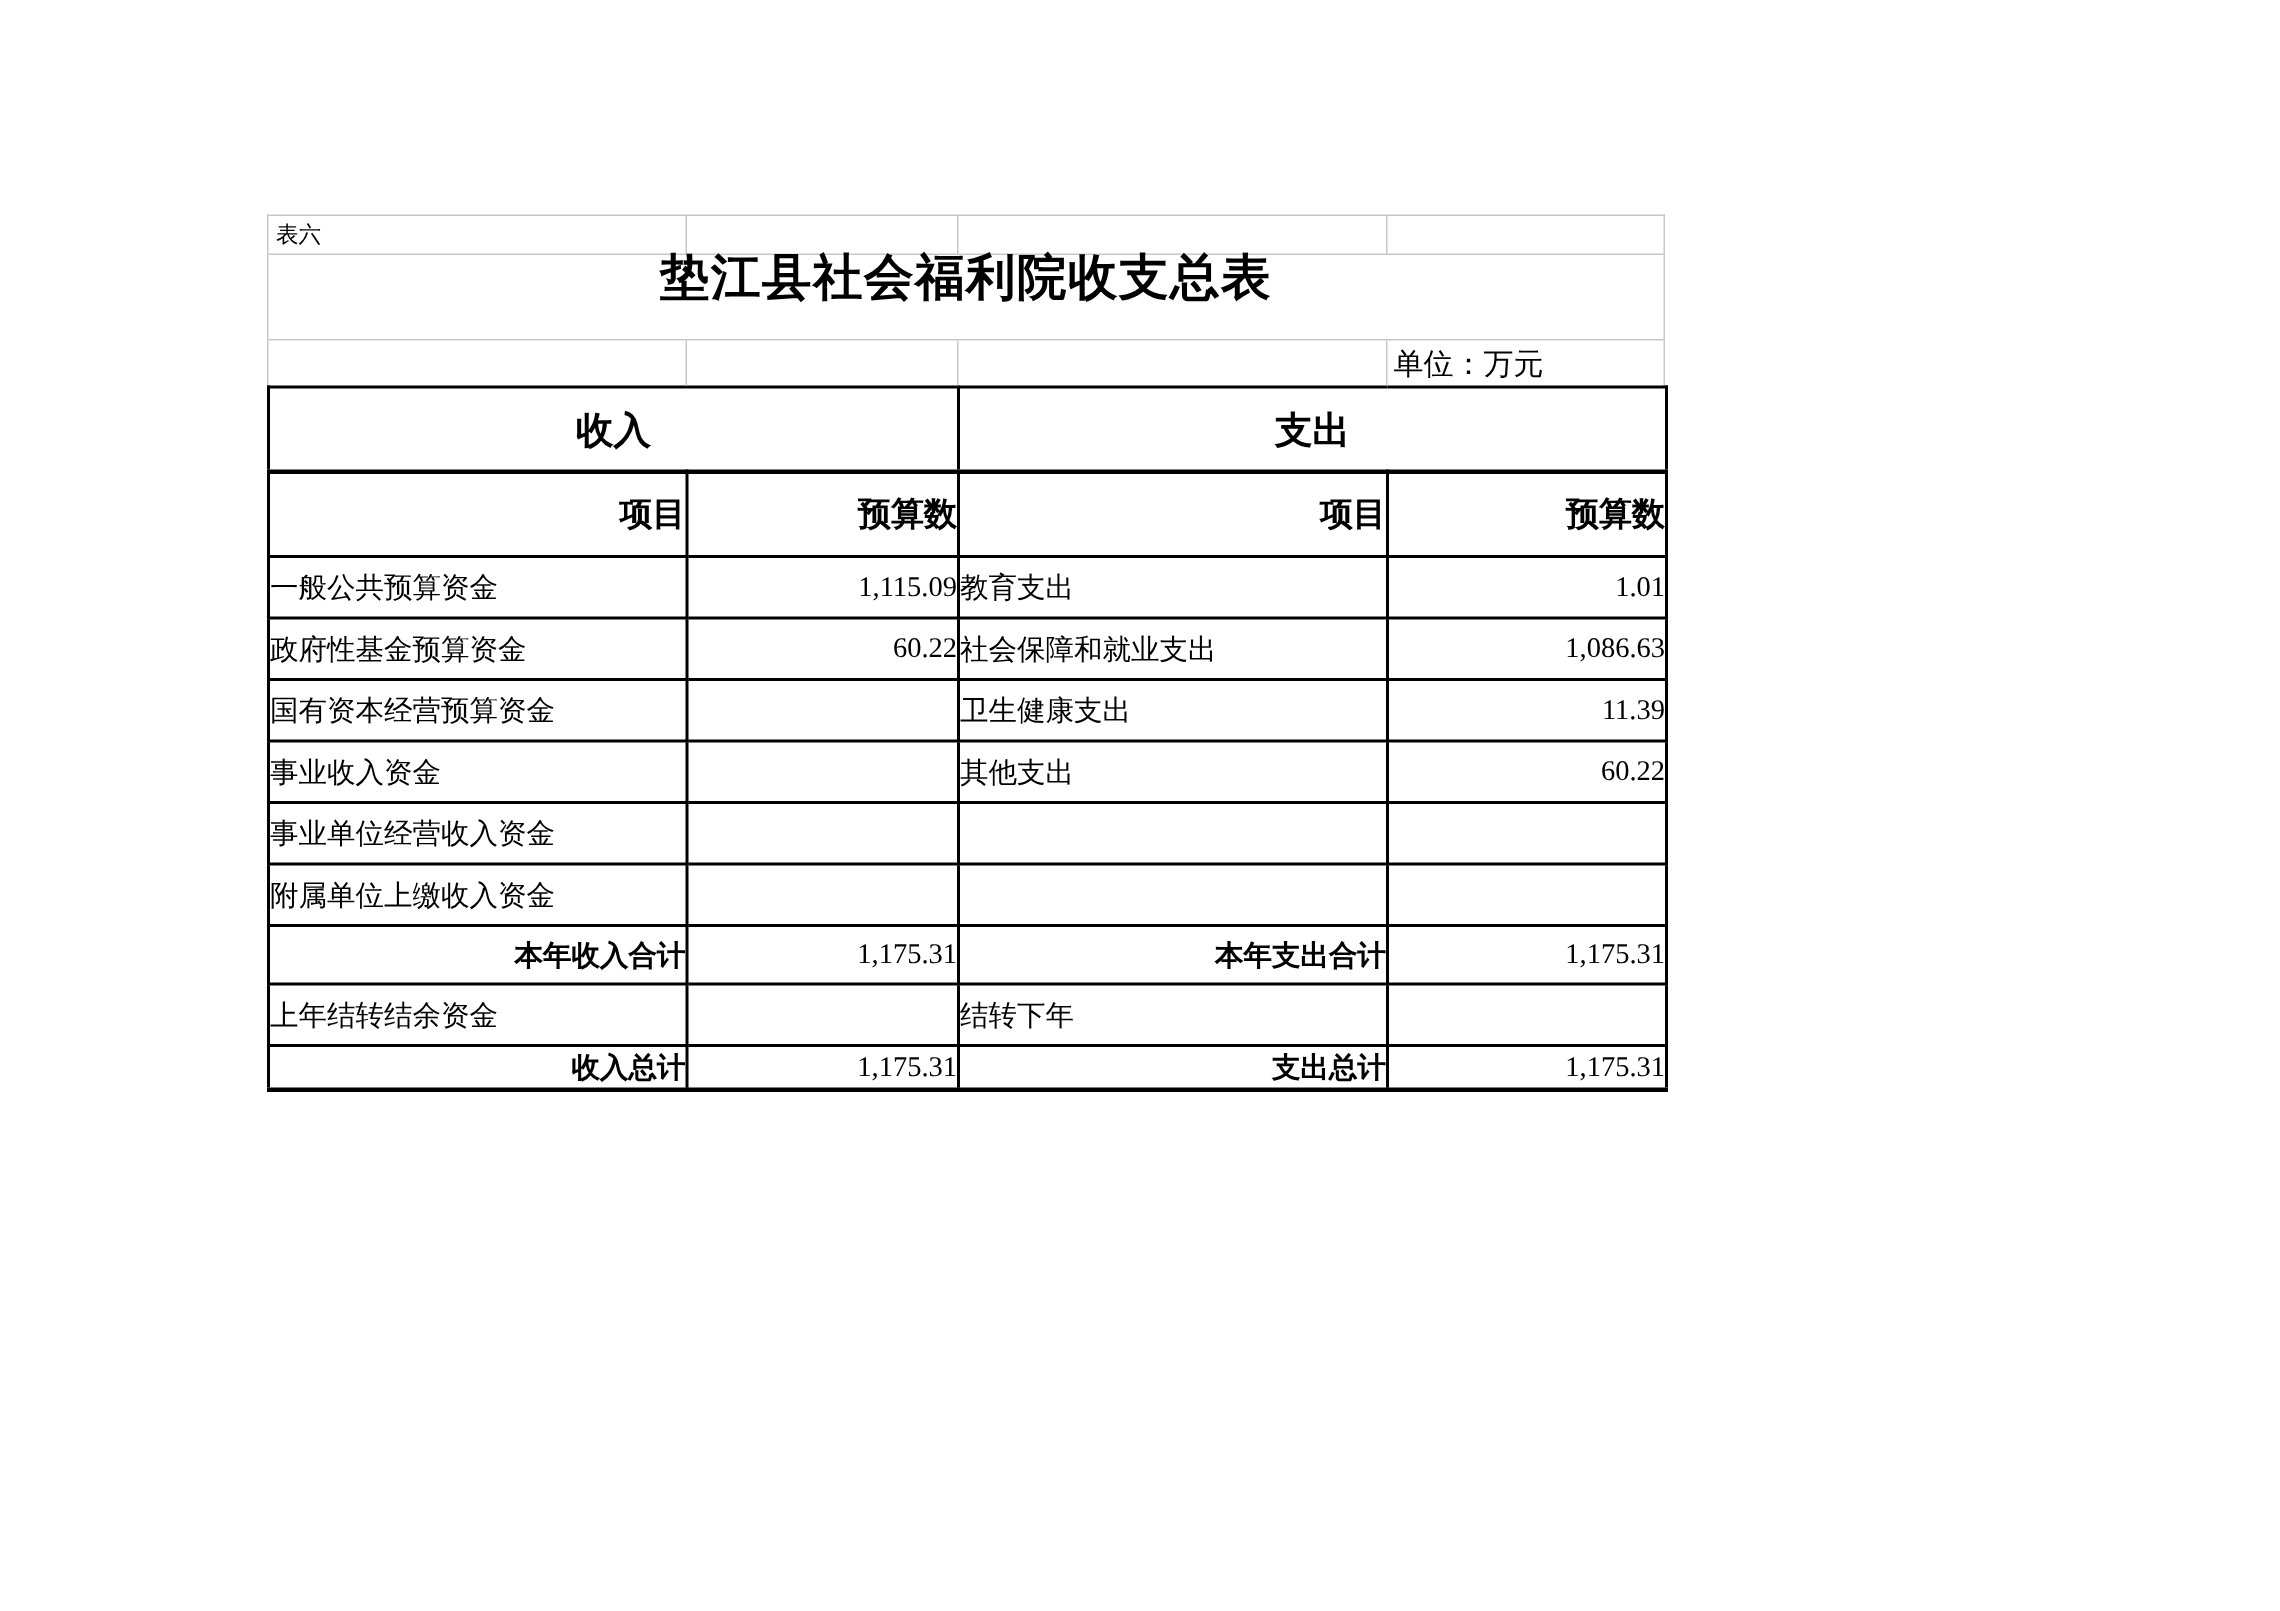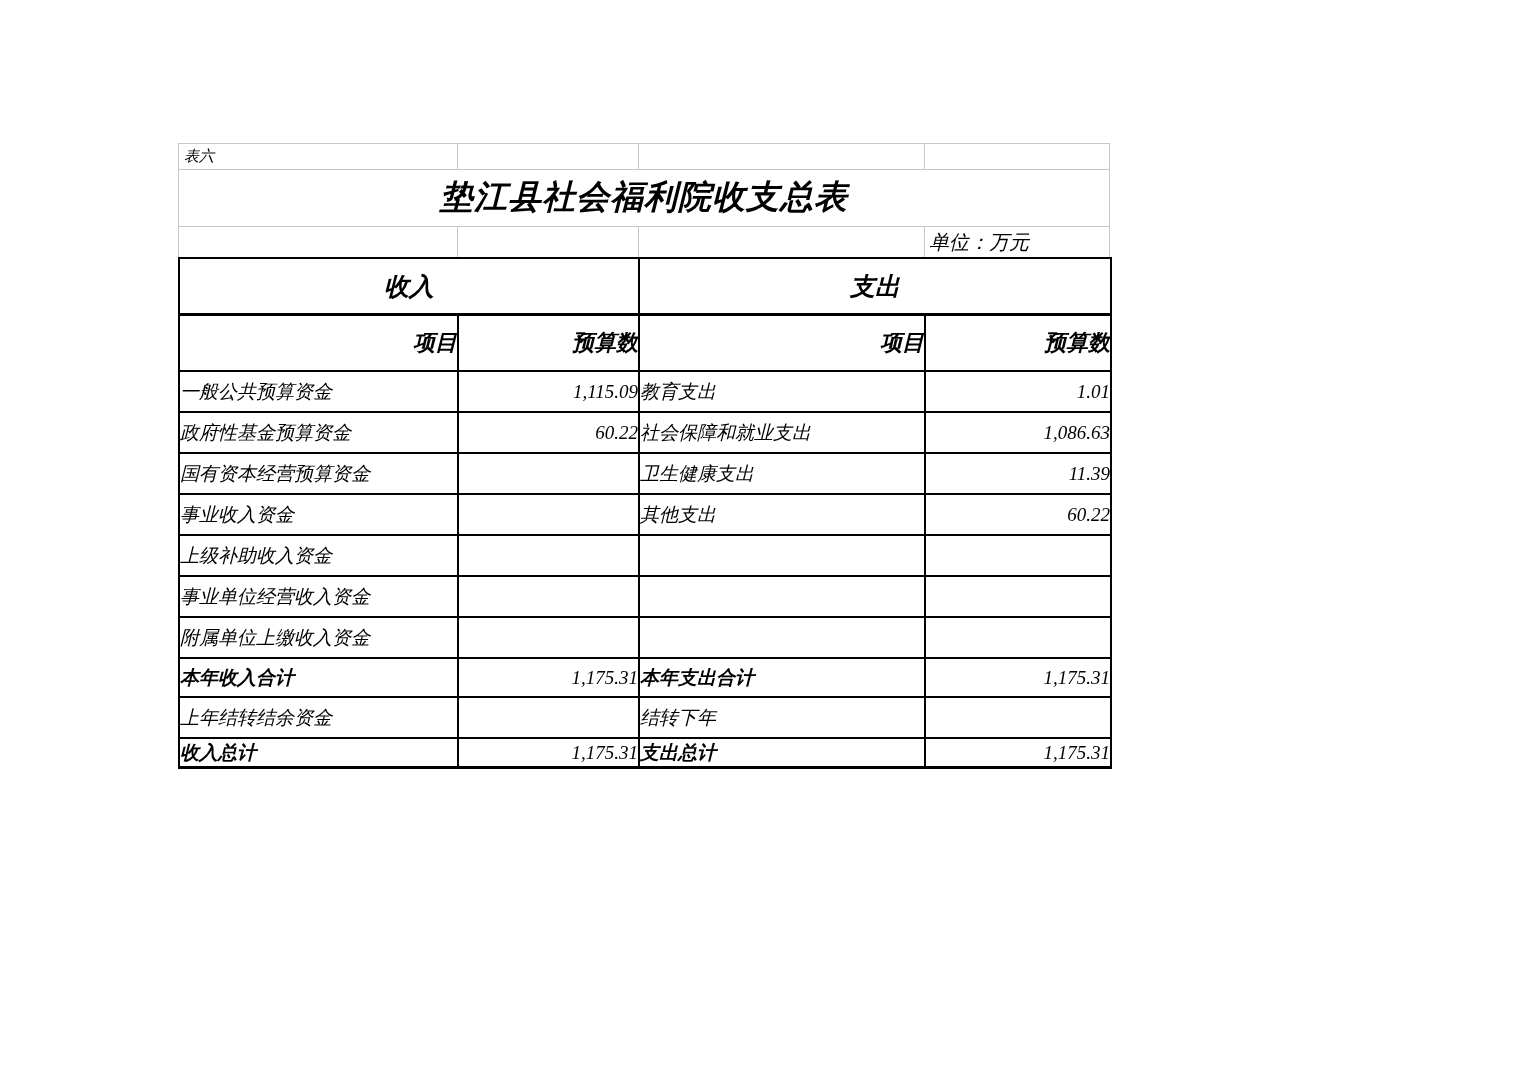--- a/index.html
+++ b/index.html
@@ -10,21 +10,20 @@
     height: 1074px;
     font-family: "Liberation Serif", "DejaVu Serif", serif;
     color: #000000;
     overflow: hidden;
   }
   .sheet {
     position: absolute;
     left: 178px;
     top: 143px;
     width: 1110px;
-    font-style: italic;
   }
 
   
   .meta {
     box-sizing: border-box;
     width: 932px;
     border: 1px solid #c7c7c7;
     border-bottom: none;
   }
   .meta-row {
@@ -39,21 +38,20 @@
     align-items: center;
   }
   .meta-cell:last-child { border-right: none; }
   .row-note .meta-cell { height: 26px; }
   .row-title { display: block; }
   .title-cell {
     box-sizing: border-box;
     height: 57px;
     border-bottom: 1px solid #c7c7c7;
     display: flex;
-    align-items: center;
     justify-content: center;
   }
   .row-unit .meta-cell { height: 30px; border-bottom: none; }
   .note-text {
     font-size: 15px;
     padding-left: 5px;
   }
   .title-text {
     font-size: 33px;
     font-weight: bold;
@@ -102,21 +100,21 @@
     font-family: "Liberation Sans", "DejaVu Sans", sans-serif;
     padding-left: 23px;
   }
   tr.r-data td { height: 39px; font-size: 19px; }
   tr.r-total td { height: 37px; font-size: 19px; }
   tr.r-carry td { height: 39px; font-size: 19px; }
   tr.r-grand td { height: 27px; font-size: 19px; }
   td.item { text-align: left;  padding-left: 6px;  padding-right: 4px; }
   td.num  { text-align: right; padding-right: 5px; padding-left: 4px; }
   td.label-center {
-    text-align: left;
+    text-align: right;
     font-weight: bold;
     font-family: "Liberation Sans", "DejaVu Sans", sans-serif;
     font-size: 20px;
   }
 </style>
 </head>
 <body>
 
 <div class="sheet">
 
@@ -181,26 +179,20 @@
         <td class="item">卫生健康支出</td>
         <td class="num">11.39</td>
       </tr>
       <tr class="r-data">
         <td class="item">事业收入资金</td>
         <td class="num"></td>
         <td class="item">其他支出</td>
         <td class="num">60.22</td>
       </tr>
       <tr class="r-data">
-        <td class="item">上级补助收入资金</td>
-        <td class="num"></td>
-        <td class="item"></td>
-        <td class="num"></td>
-      </tr>
-      <tr class="r-data">
         <td class="item">事业单位经营收入资金</td>
         <td class="num"></td>
         <td class="item"></td>
         <td class="num"></td>
       </tr>
       <tr class="r-data">
         <td class="item">附属单位上缴收入资金</td>
         <td class="num"></td>
         <td class="item"></td>
         <td class="num"></td>

